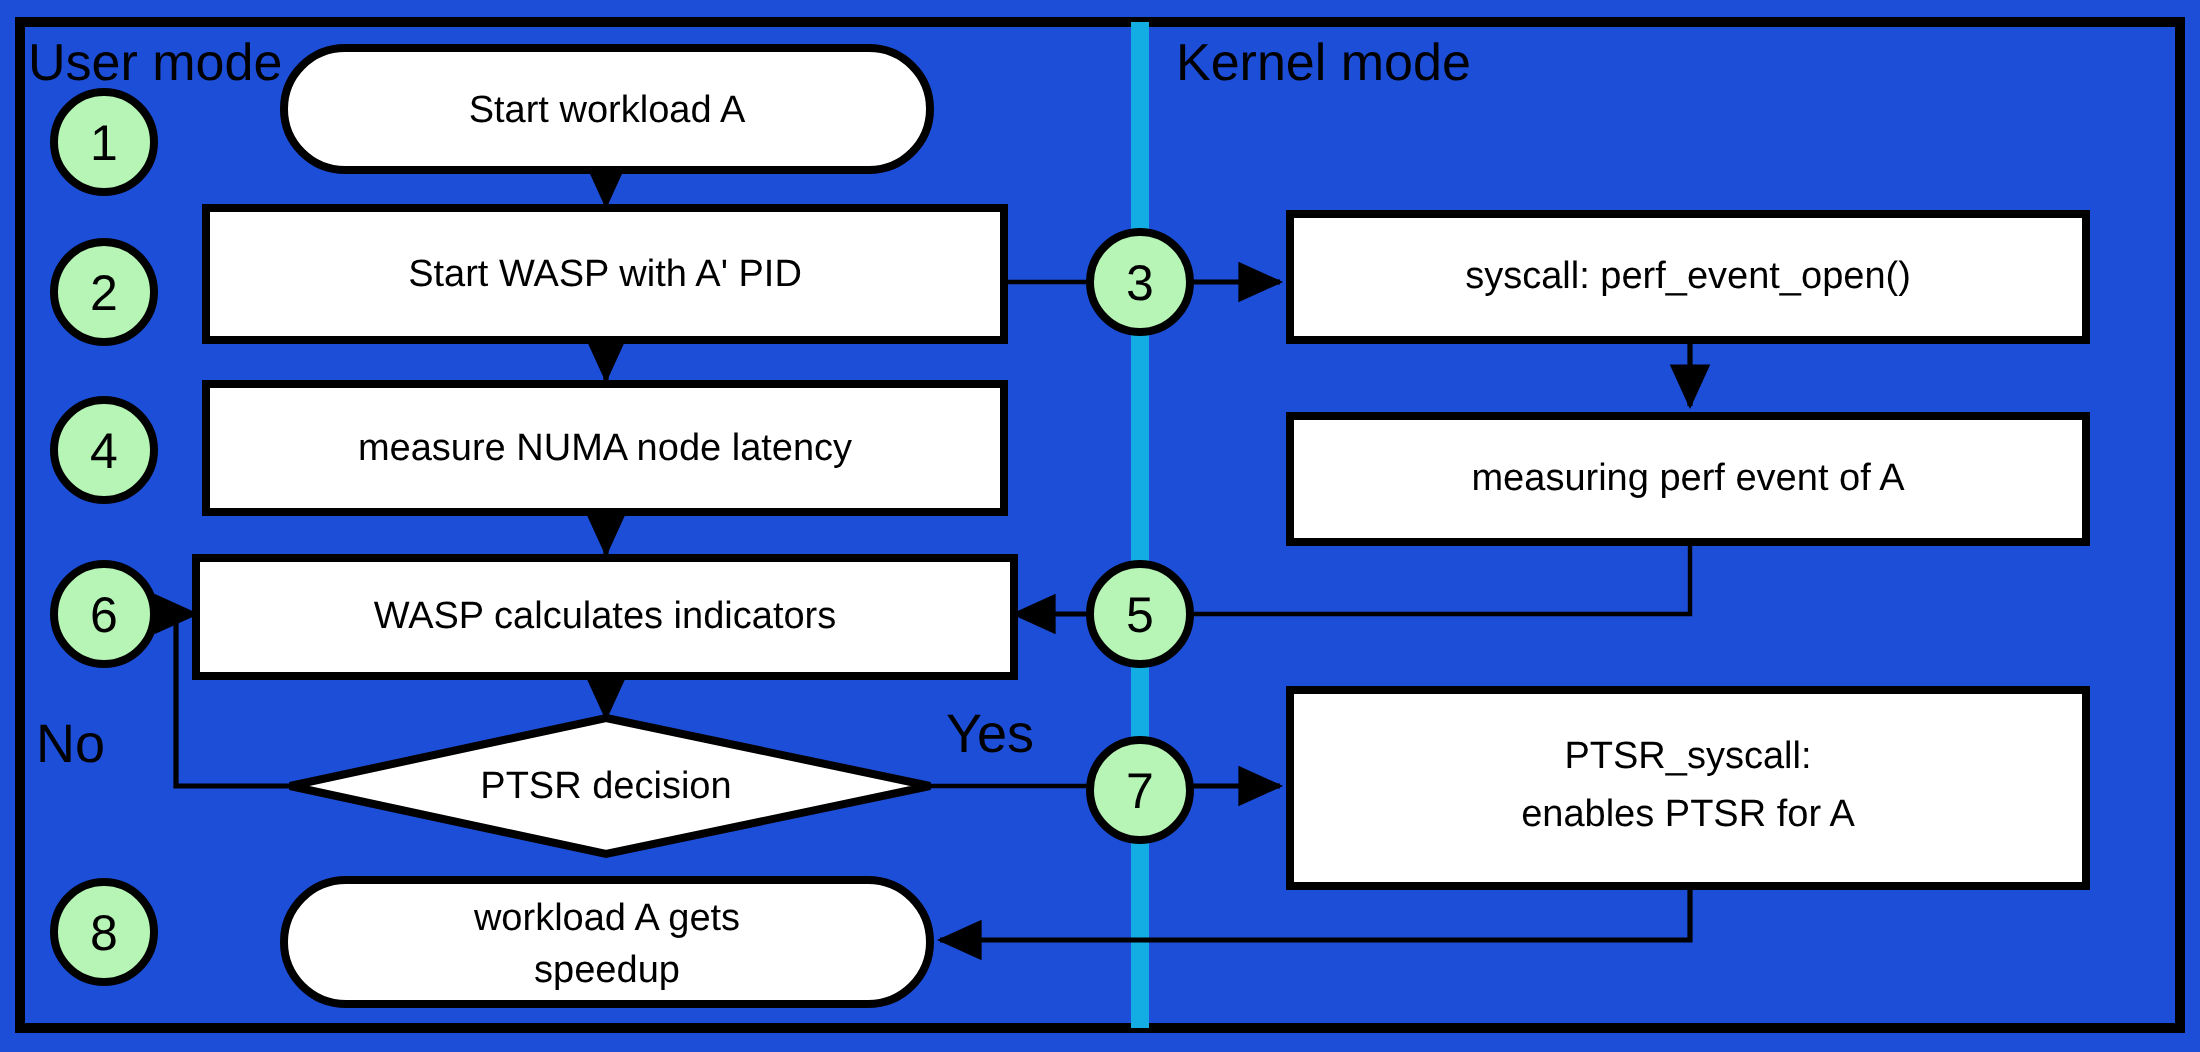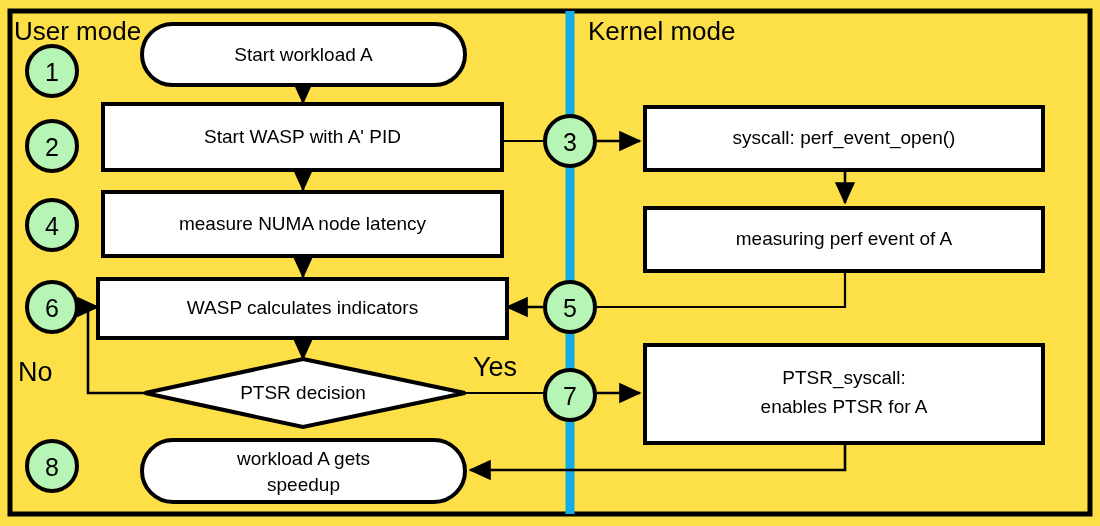--- a/index.html
+++ b/index.html
@@ -7,21 +7,21 @@
     padding: 0;
     background: #ffffff;
   }
   body {
     font-family: "Liberation Sans", sans-serif;
   }
   #canvas {
     position: relative;
     width: 1100px;
     height: 526px;
-    background: #fde047;
+    background: #1d4ed8;
     overflow: hidden;
   }
   #flow-svg {
     position: absolute;
     left: 0;
     top: 0;
     width: 1100px;
     height: 526px;
   }
   .node-text {

